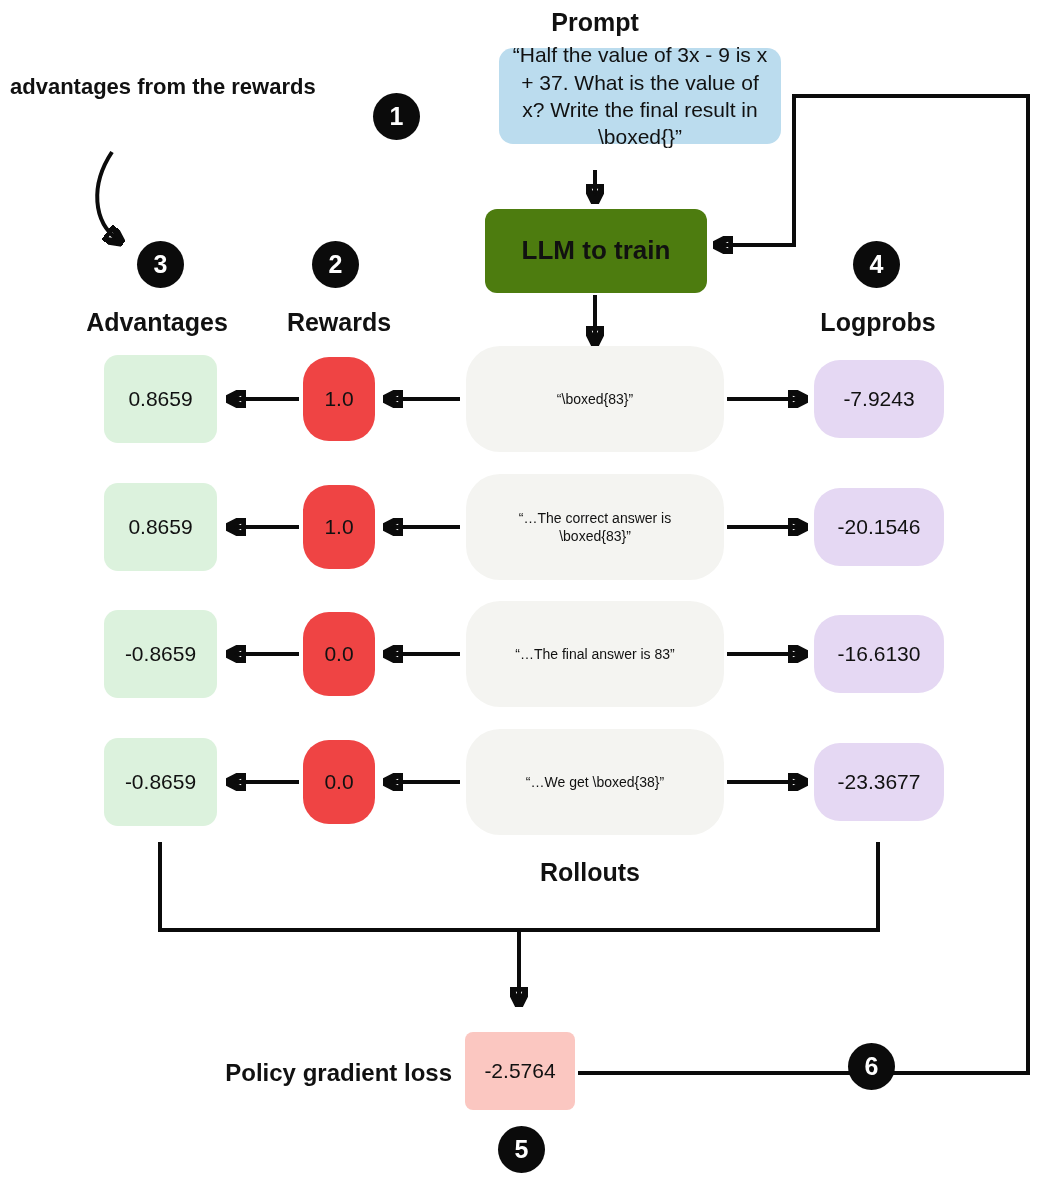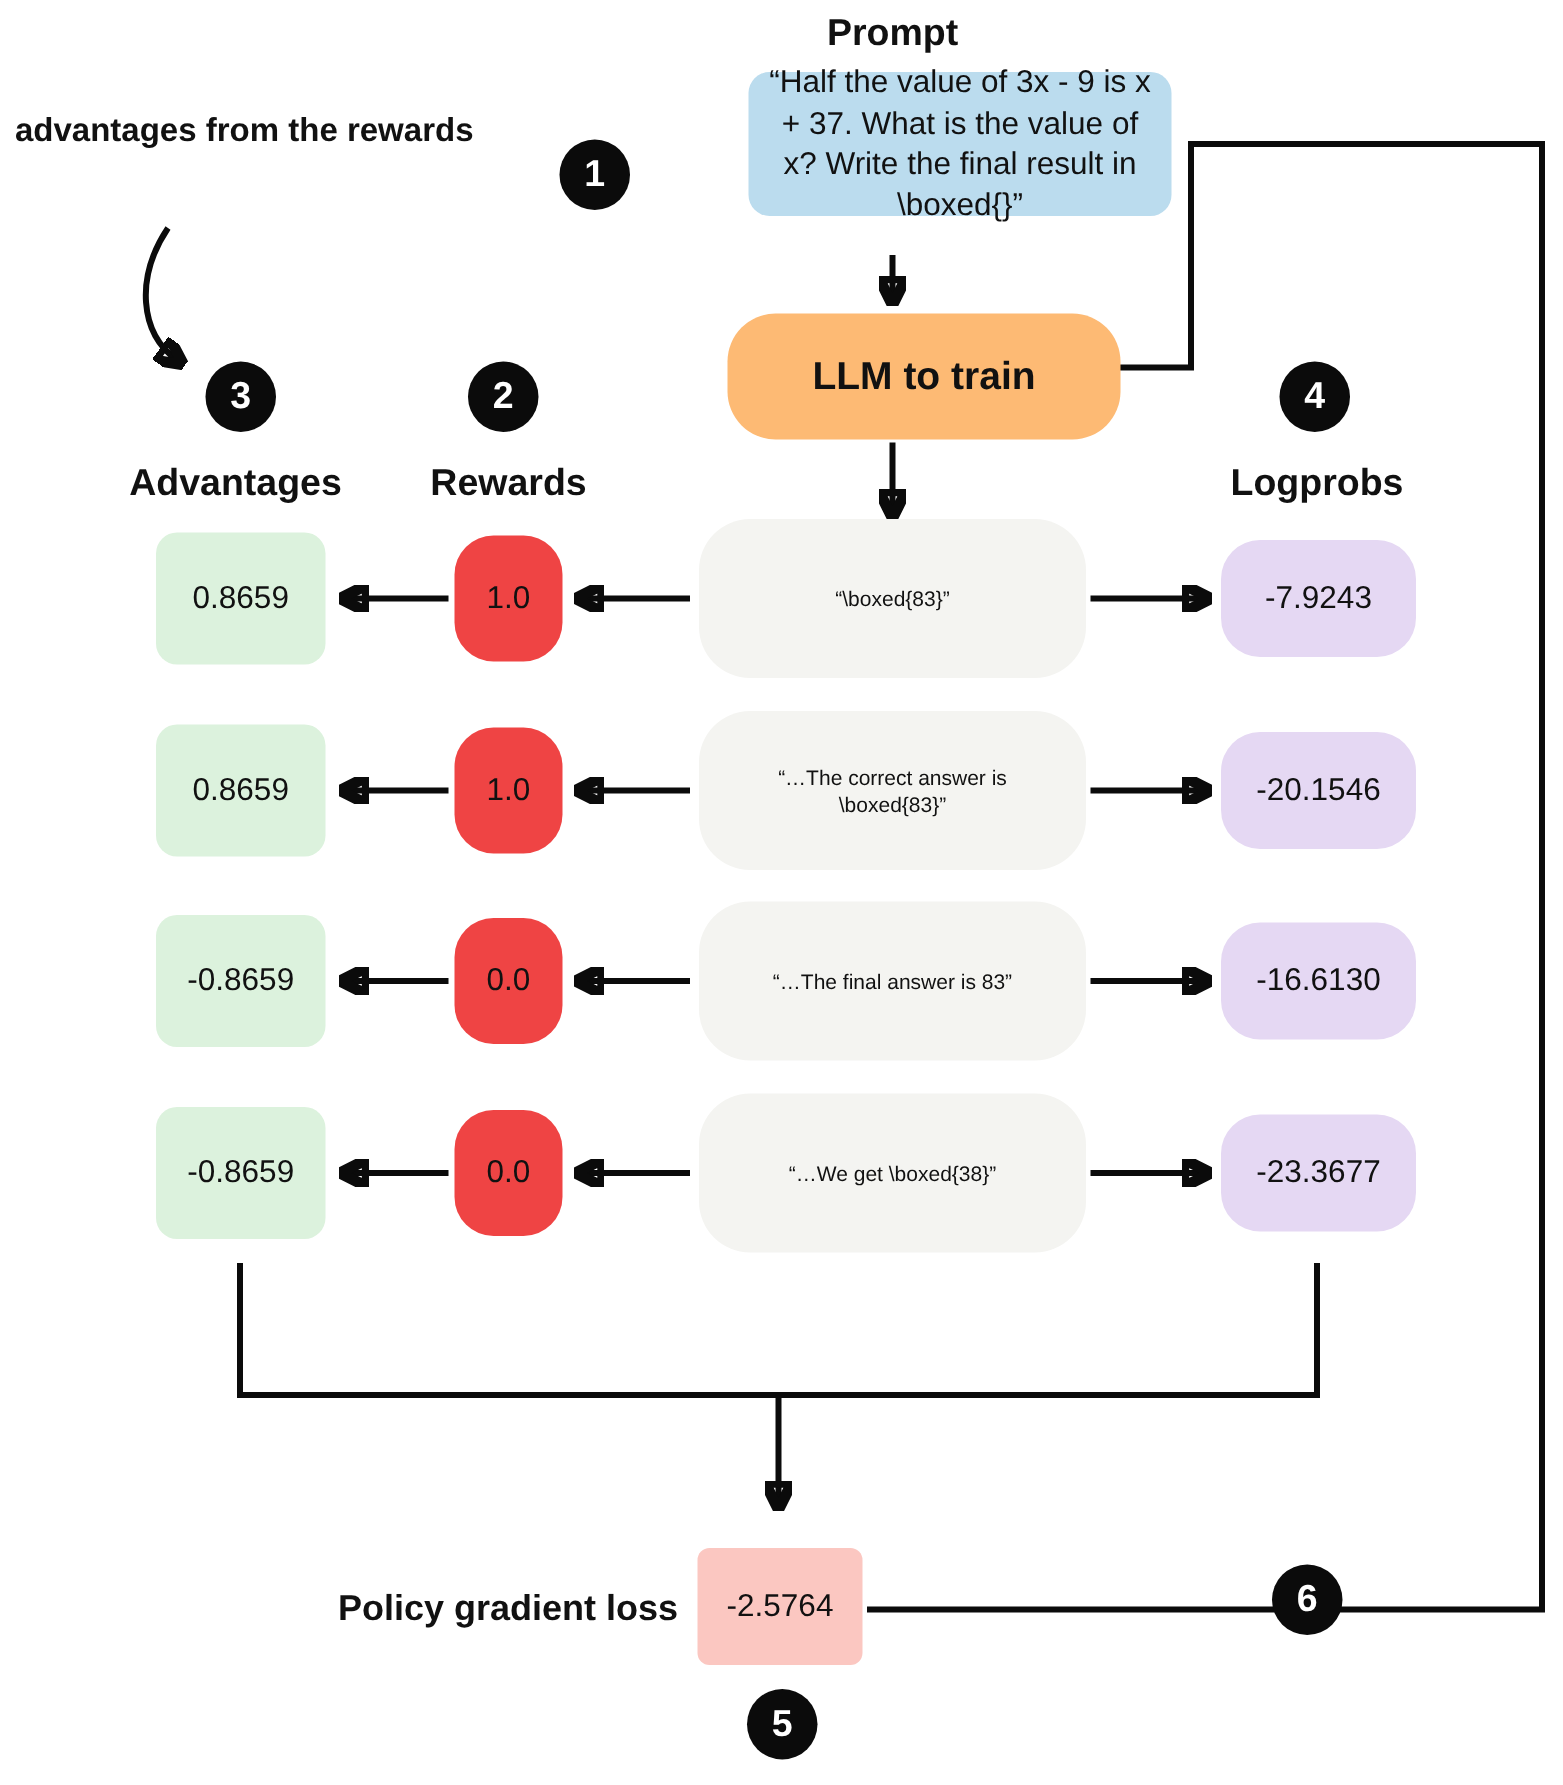--- a/index.html
+++ b/index.html
@@ -13,21 +13,21 @@
   }
   .wires{position:absolute;left:0;top:0;z-index:1;}
   .wires line,.wires path,.wires polyline{stroke:#0b0b0b;stroke-width:4;fill:none;}
   .box{
     position:absolute;z-index:2;
     display:flex;align-items:center;justify-content:center;
     text-align:center;border-radius:28px;
     font-size:21px;line-height:1.3;
   }
   .prompt-box{left:455px;top:48px;width:282px;height:96px;background:#bbdcee;padding:0 10px;box-sizing:border-box;border-radius:14px;margin-left:44px;}
-  .llm-box{left:485px;top:209px;width:262px;height:84px;background:#fdba74;font-weight:bold;font-size:26px;border-radius:32px;}
+  .llm-box{left:485px;top:209px;width:222px;height:84px;background:#4d7c0f;font-weight:bold;font-size:26px;border-radius:12px;}
   .adv{left:104px;width:113px;height:88px;background:#dcf2dd;border-radius:14px;top:calc(var(--cy) - 44px);}
   .rew{left:303px;width:72px;height:84px;background:#ef4444;border-radius:26px;top:calc(var(--cy) - 42px);}
   .roll{left:466px;width:258px;height:106px;background:#f4f4f1;border-radius:34px;font-size:14px;padding:0 16px;box-sizing:border-box;top:calc(var(--cy) - 53px);}
   .log{left:814px;width:130px;height:78px;background:#e5d8f3;border-radius:26px;top:calc(var(--cy) - 39px);}
   .loss-box{left:465px;top:1032px;width:110px;height:78px;background:#fbc7c1;border-radius:8px;}
   .y0{--cy:399px}.y1{--cy:527px}.y2{--cy:654px}.y3{--cy:782px}
   .hdr{
     position:absolute;z-index:2;width:220px;text-align:center;
     font-weight:bold;font-size:25px;
   }
@@ -86,20 +86,21 @@
   </svg>
 
   <div class="annotation">
     <div>advantages from the rewards</div>
   </div>
 
   <div class="hdr" style="left:485px;top:8px;">Prompt</div>
   <div class="hdr" style="left:229px;top:308px;">Rewards</div>
   <div class="hdr" style="left:47px;top:308px;">Advantages</div>
   <div class="hdr" style="left:768px;top:308px;">Logprobs</div>
+  <div class="hdr" style="left:480px;top:858px;">Rollouts</div>
 
   <div class="box prompt-box">“Half the value of 3x - 9 is  x + 37. What is the value of x? Write the final result in \boxed{}”</div>
   <div class="box llm-box">LLM to train</div>
 
   <div class="box adv y0">0.8659</div>
   <div class="box rew y0">1.0</div>
   <div class="box roll y0">“\boxed{83}”</div>
   <div class="box log y0">-7.9243</div>
 
   <div class="box adv y1">0.8659</div>

